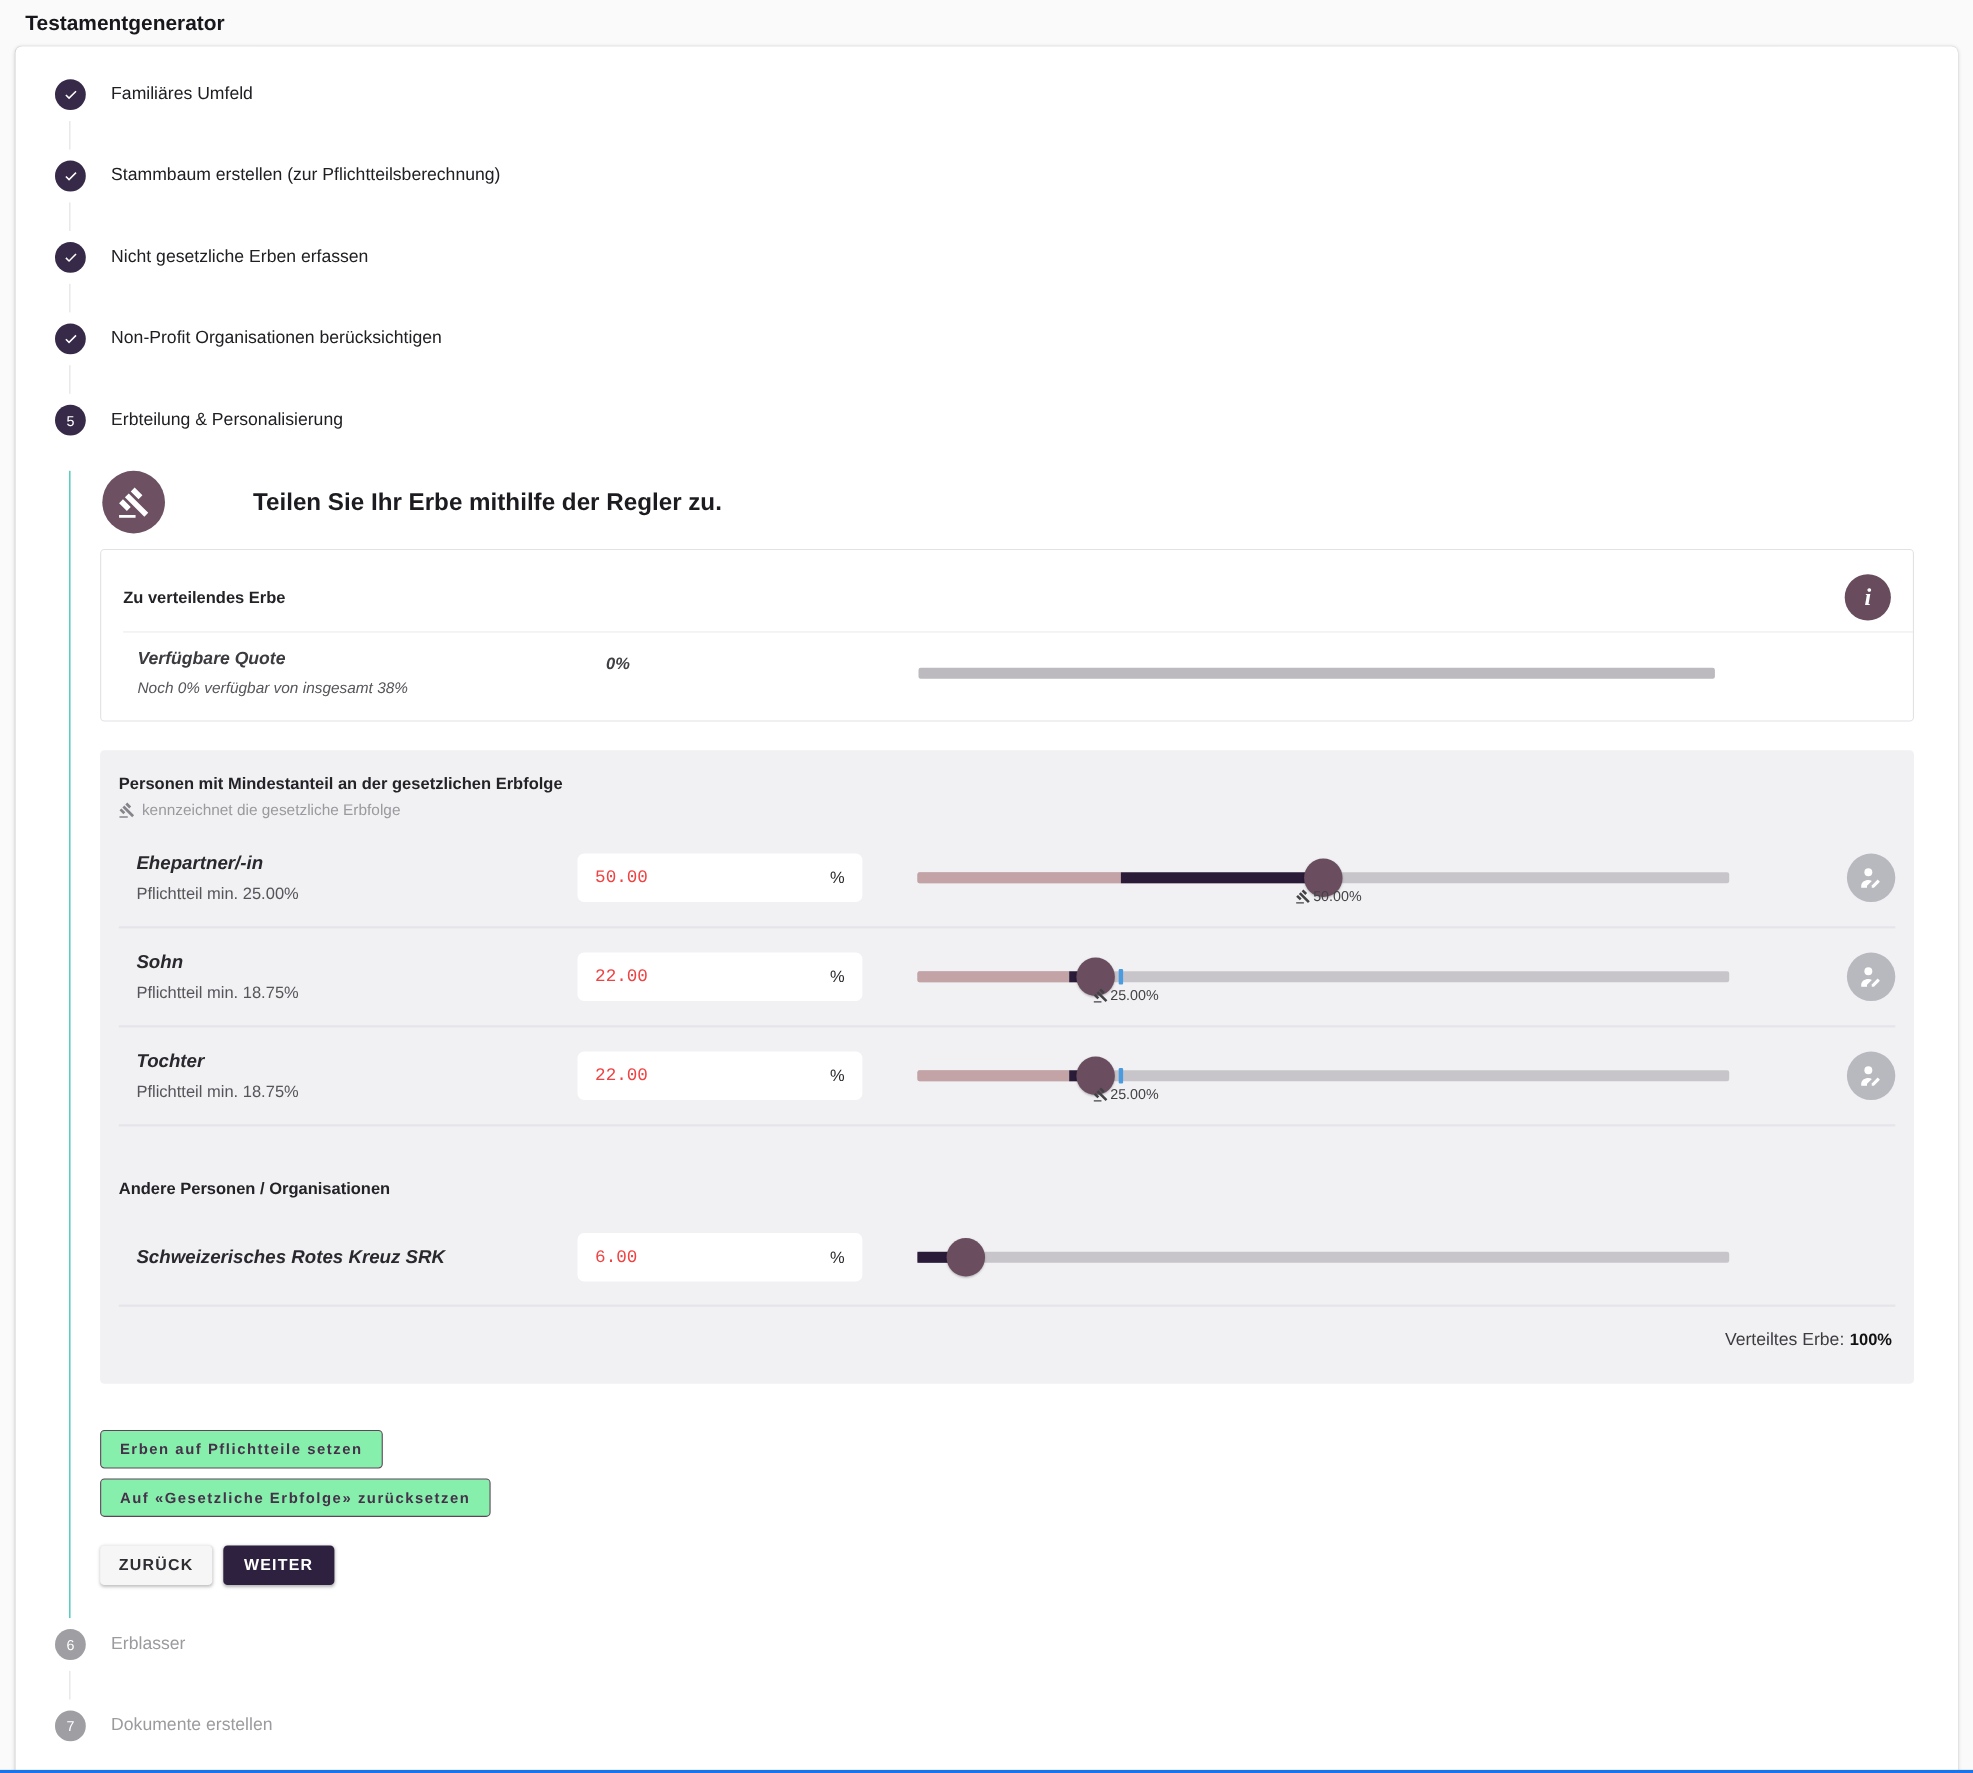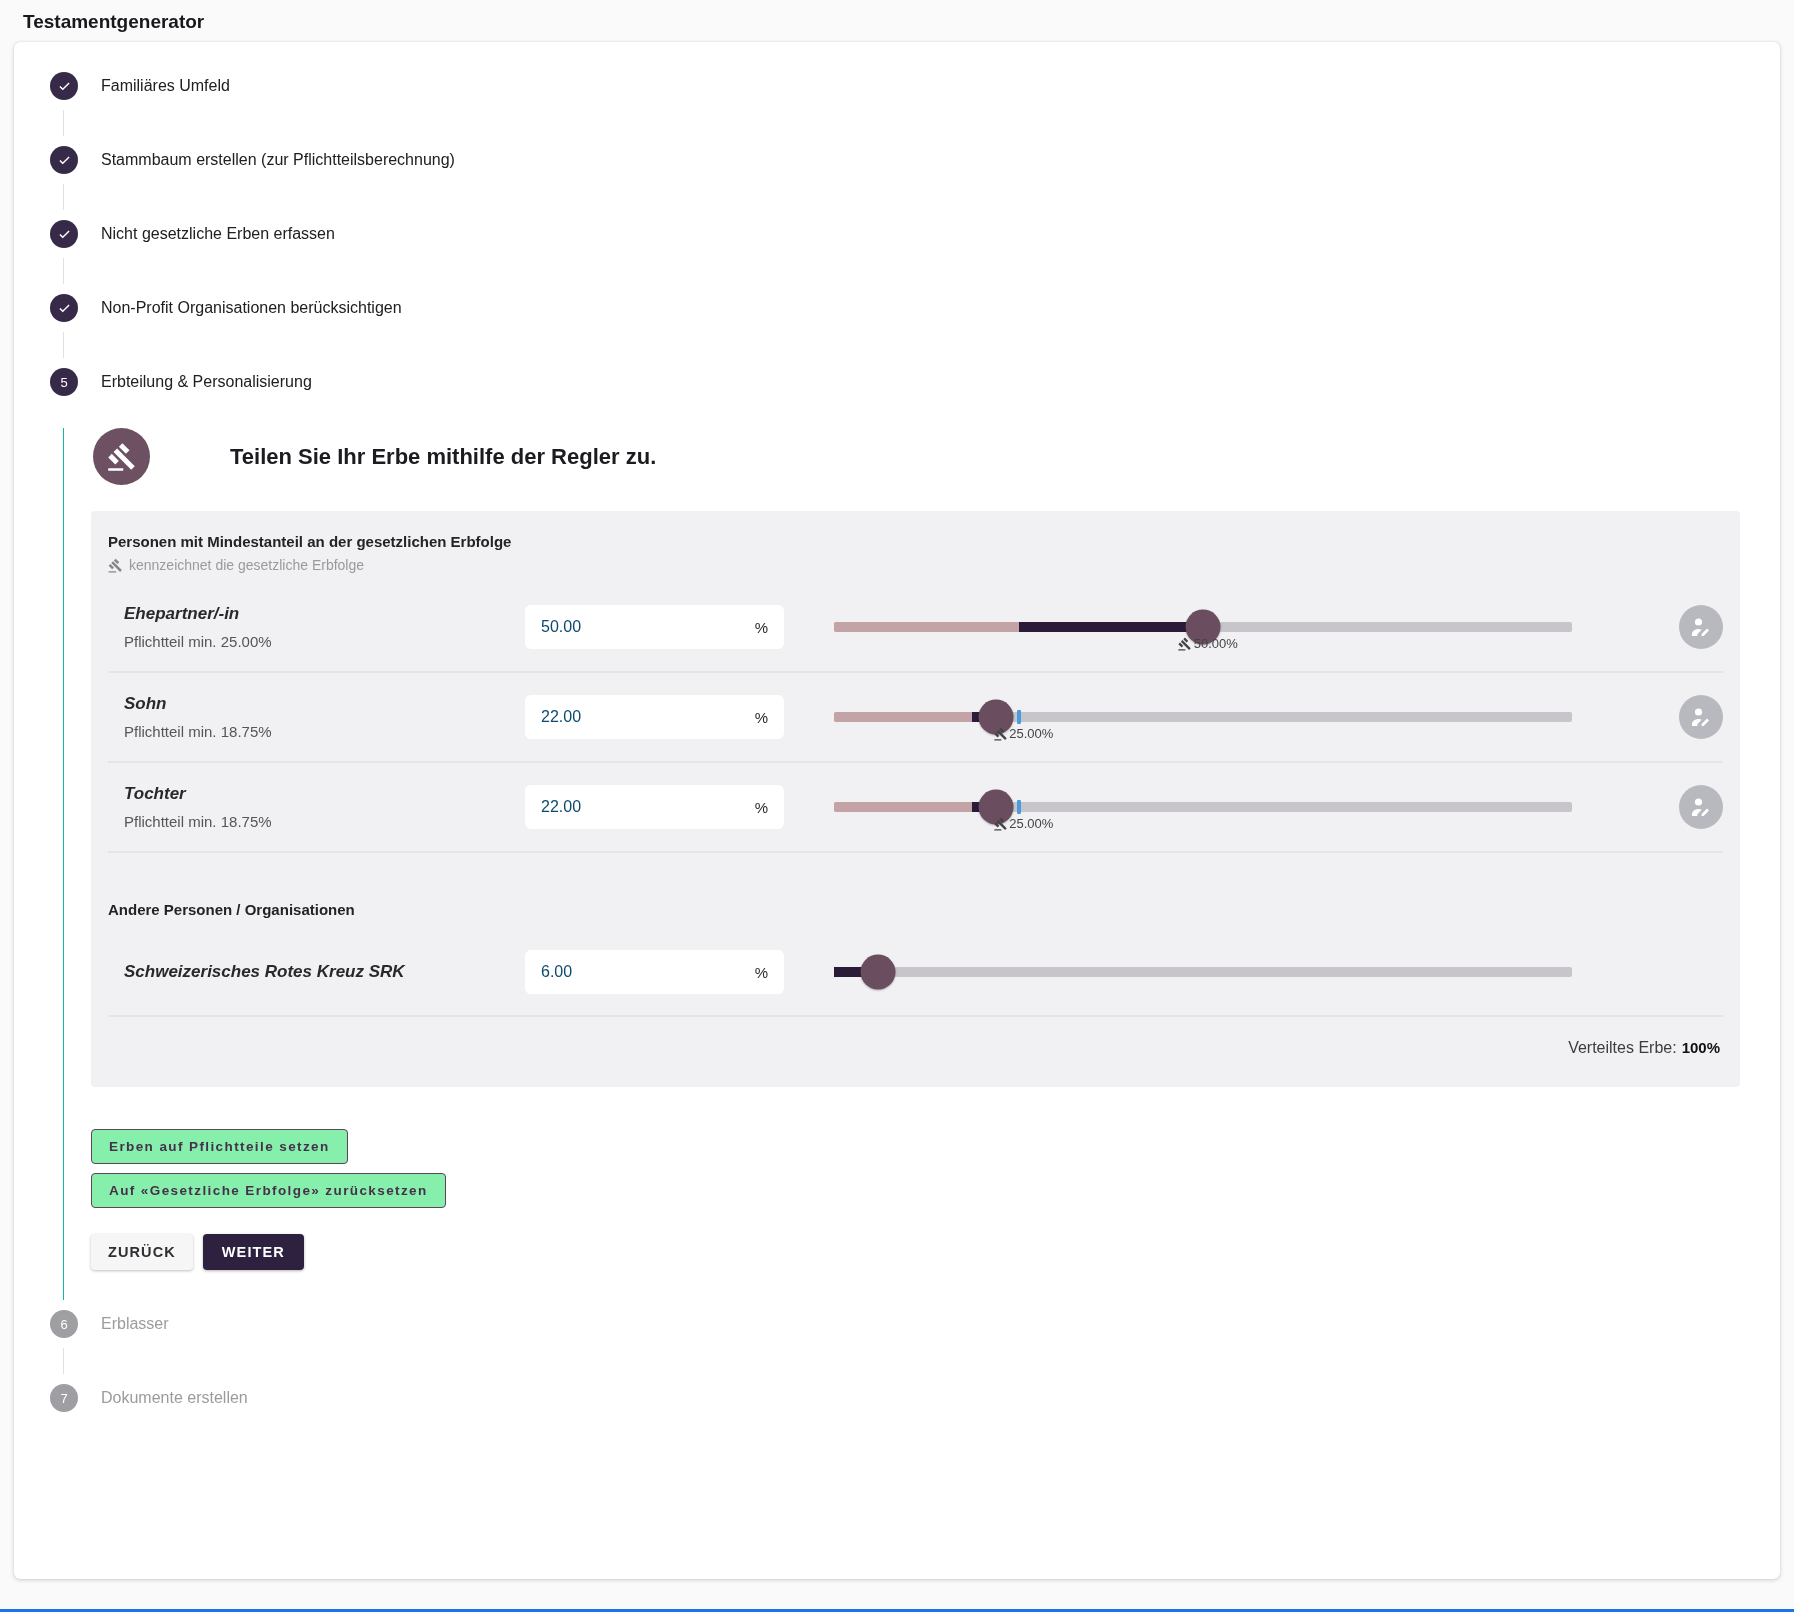--- a/index.html
+++ b/index.html
@@ -54,22 +54,22 @@
   .panel-legend { display:flex; align-items:center; gap:6px; margin-top:7px; color:#9a9a9e; font-size:14px; }
   .panel-legend svg { width:15px; height:15px; fill:#85858a; }
 
   .heir-row { display:grid; grid-template-columns:417px 259px 50px 1fr 151px; align-items:center;
               padding:21px 0; border-bottom:2px solid #e4e4ea; }
   .heir-label { padding-left:16px; }
   .heir-name { font-size:17px; font-weight:700; font-style:italic; color:#28282d; }
   .heir-sub { font-size:15px; color:#55555a; margin-top:9px; }
   .pct-input { display:flex; align-items:center; justify-content:space-between; background:#fff;
                border-radius:6px; height:44px; padding:0 16px; }
-  .pct-input input { border:none; outline:none; font-size:16px; color:#0c4a6e; width:140px;
-                     font-family:Liberation Sans, sans-serif; background:transparent; }
+  .pct-input input { border:none; outline:none; font-size:16px; color:#ef4444; width:140px;
+                     font-family:Liberation Mono, monospace; background:transparent; }
   .pct-unit { font-size:15px; color:#2a2a2e; }
 
   .slider { position:relative; height:44px; cursor:pointer; }
   .slider-track { position:absolute; left:0; right:0; top:17px; height:10px; background:#c7c5c9; border-radius:2px; }
   .seg { position:absolute; top:0; bottom:0; }
   .seg-pflicht { background:#c3a3a5; border-radius:2px 0 0 2px; }
   .seg-current { background:#2a1b38; }
   .slider-tick { position:absolute; top:15px; width:4px; height:14px; background:#4a9ce0; border-radius:1px; }
   .slider-handle { position:absolute; top:22px; width:35px; height:35px; border-radius:50%; background:#6a4e60;
                    transform:translate(-50%,-50%); box-shadow:0 1px 2px rgba(0,0,0,.25); cursor:grab; }
@@ -162,20 +162,37 @@
 
       <div class="intro">
         <span class="avatar">
           <svg viewBox="0 0 24 24">
               <path fill="#fff" d="M1 21h12v2H1zM5.24 8.07l2.83-2.83 14.14 14.14-2.83 2.83zM12.32 1l5.66 5.66-2.83 2.83-5.66-5.66zM3.83 9.49l5.66 5.66-2.83 2.83-5.66-5.66z"></path>
             </svg>
         </span>
         <span class="intro-heading">Teilen Sie Ihr Erbe mithilfe der Regler zu.</span>
       </div>
 
+      <div class="quota-card">
+        <div class="quota-head">
+          <span class="quota-title">Zu verteilendes Erbe</span>
+          <button class="info-btn">i</button>
+        </div>
+        <div class="quota-divider"></div>
+        <div class="quota-row">
+          <div>
+            <div class="quota-label">Verfügbare Quote</div>
+            <div class="quota-sub">Noch 0% verfügbar von insgesamt 38%</div>
+          </div>
+          <div class="quota-value">0%</div>
+          <div class="quota-bar">
+            <div class="quota-fill" style="width: 0%;"></div>
+          </div>
+        </div>
+      </div>
 
       <div class="panel">
         <div class="panel-title">Personen mit Mindestanteil an der gesetzlichen Erbfolge</div>
         <div class="panel-legend">
           <svg viewBox="0 0 24 24">
               <path d="M1 21h12v2H1zM5.24 8.07l2.83-2.83 14.14 14.14-2.83 2.83zM12.32 1l5.66 5.66-2.83 2.83-5.66-5.66zM3.83 9.49l5.66 5.66-2.83 2.83-5.66-5.66z"></path>
             </svg>
           <span>kennzeichnet die gesetzliche Erbfolge</span>
         </div>
 

